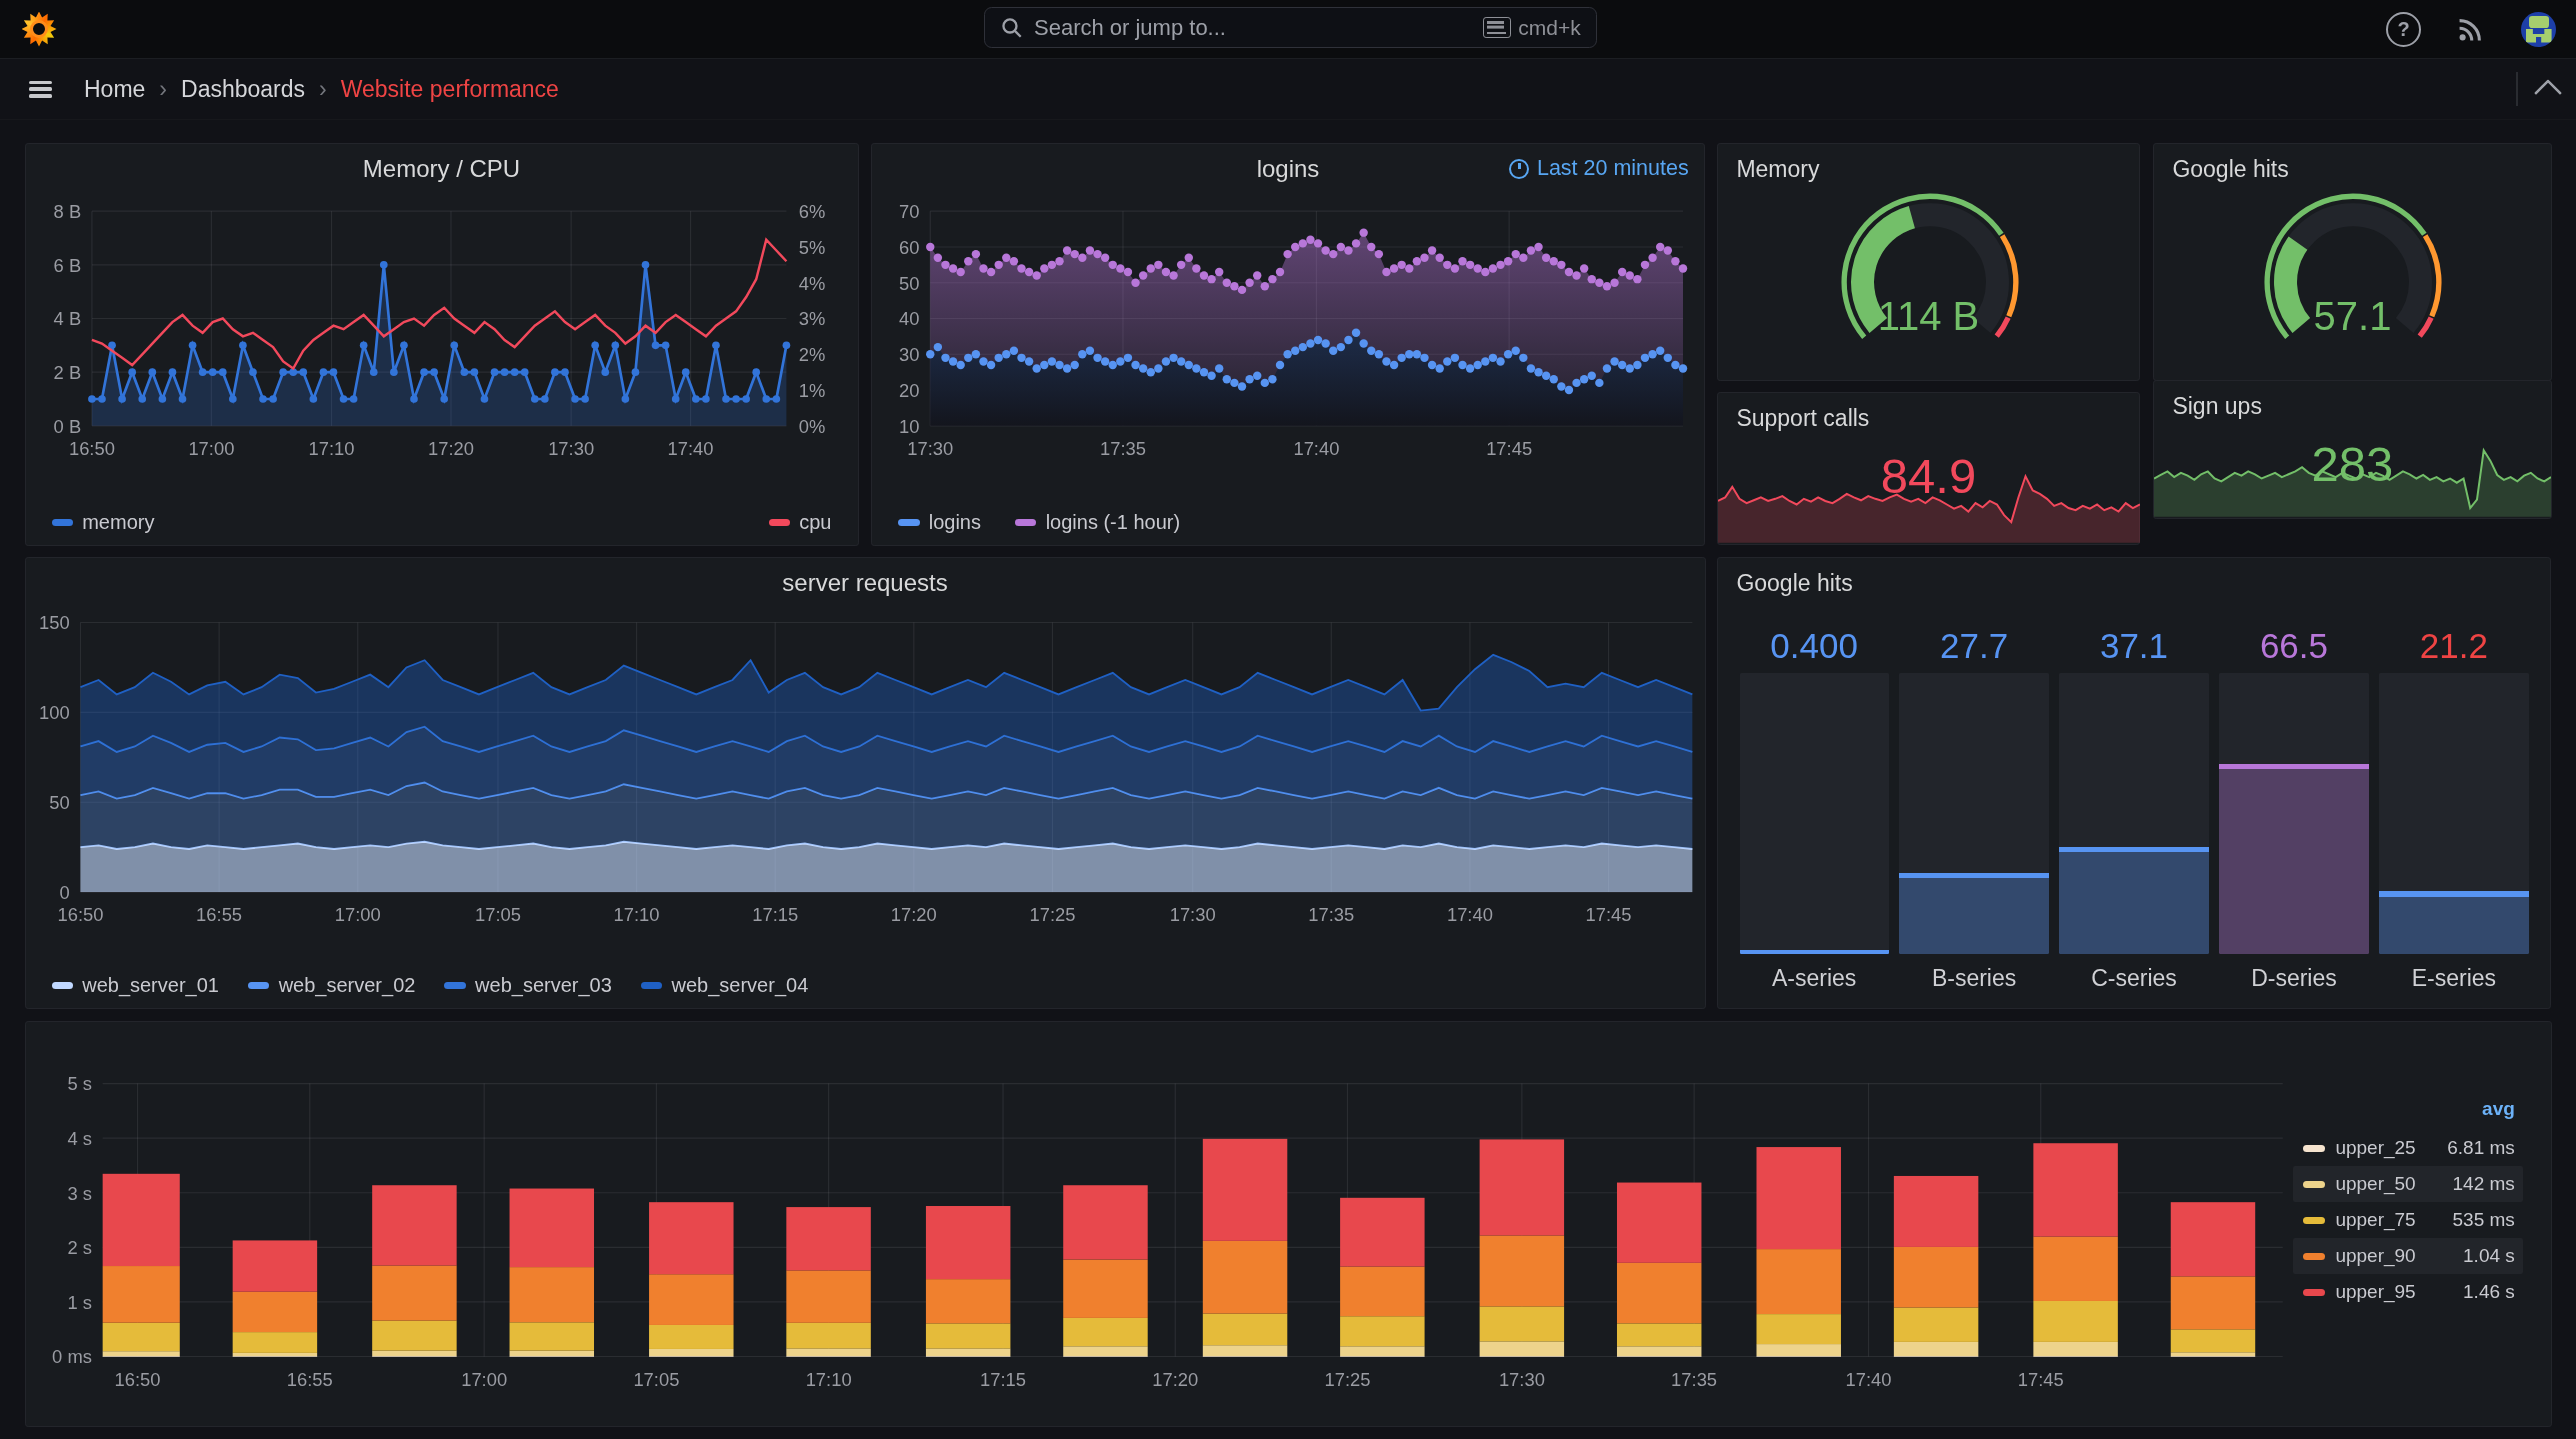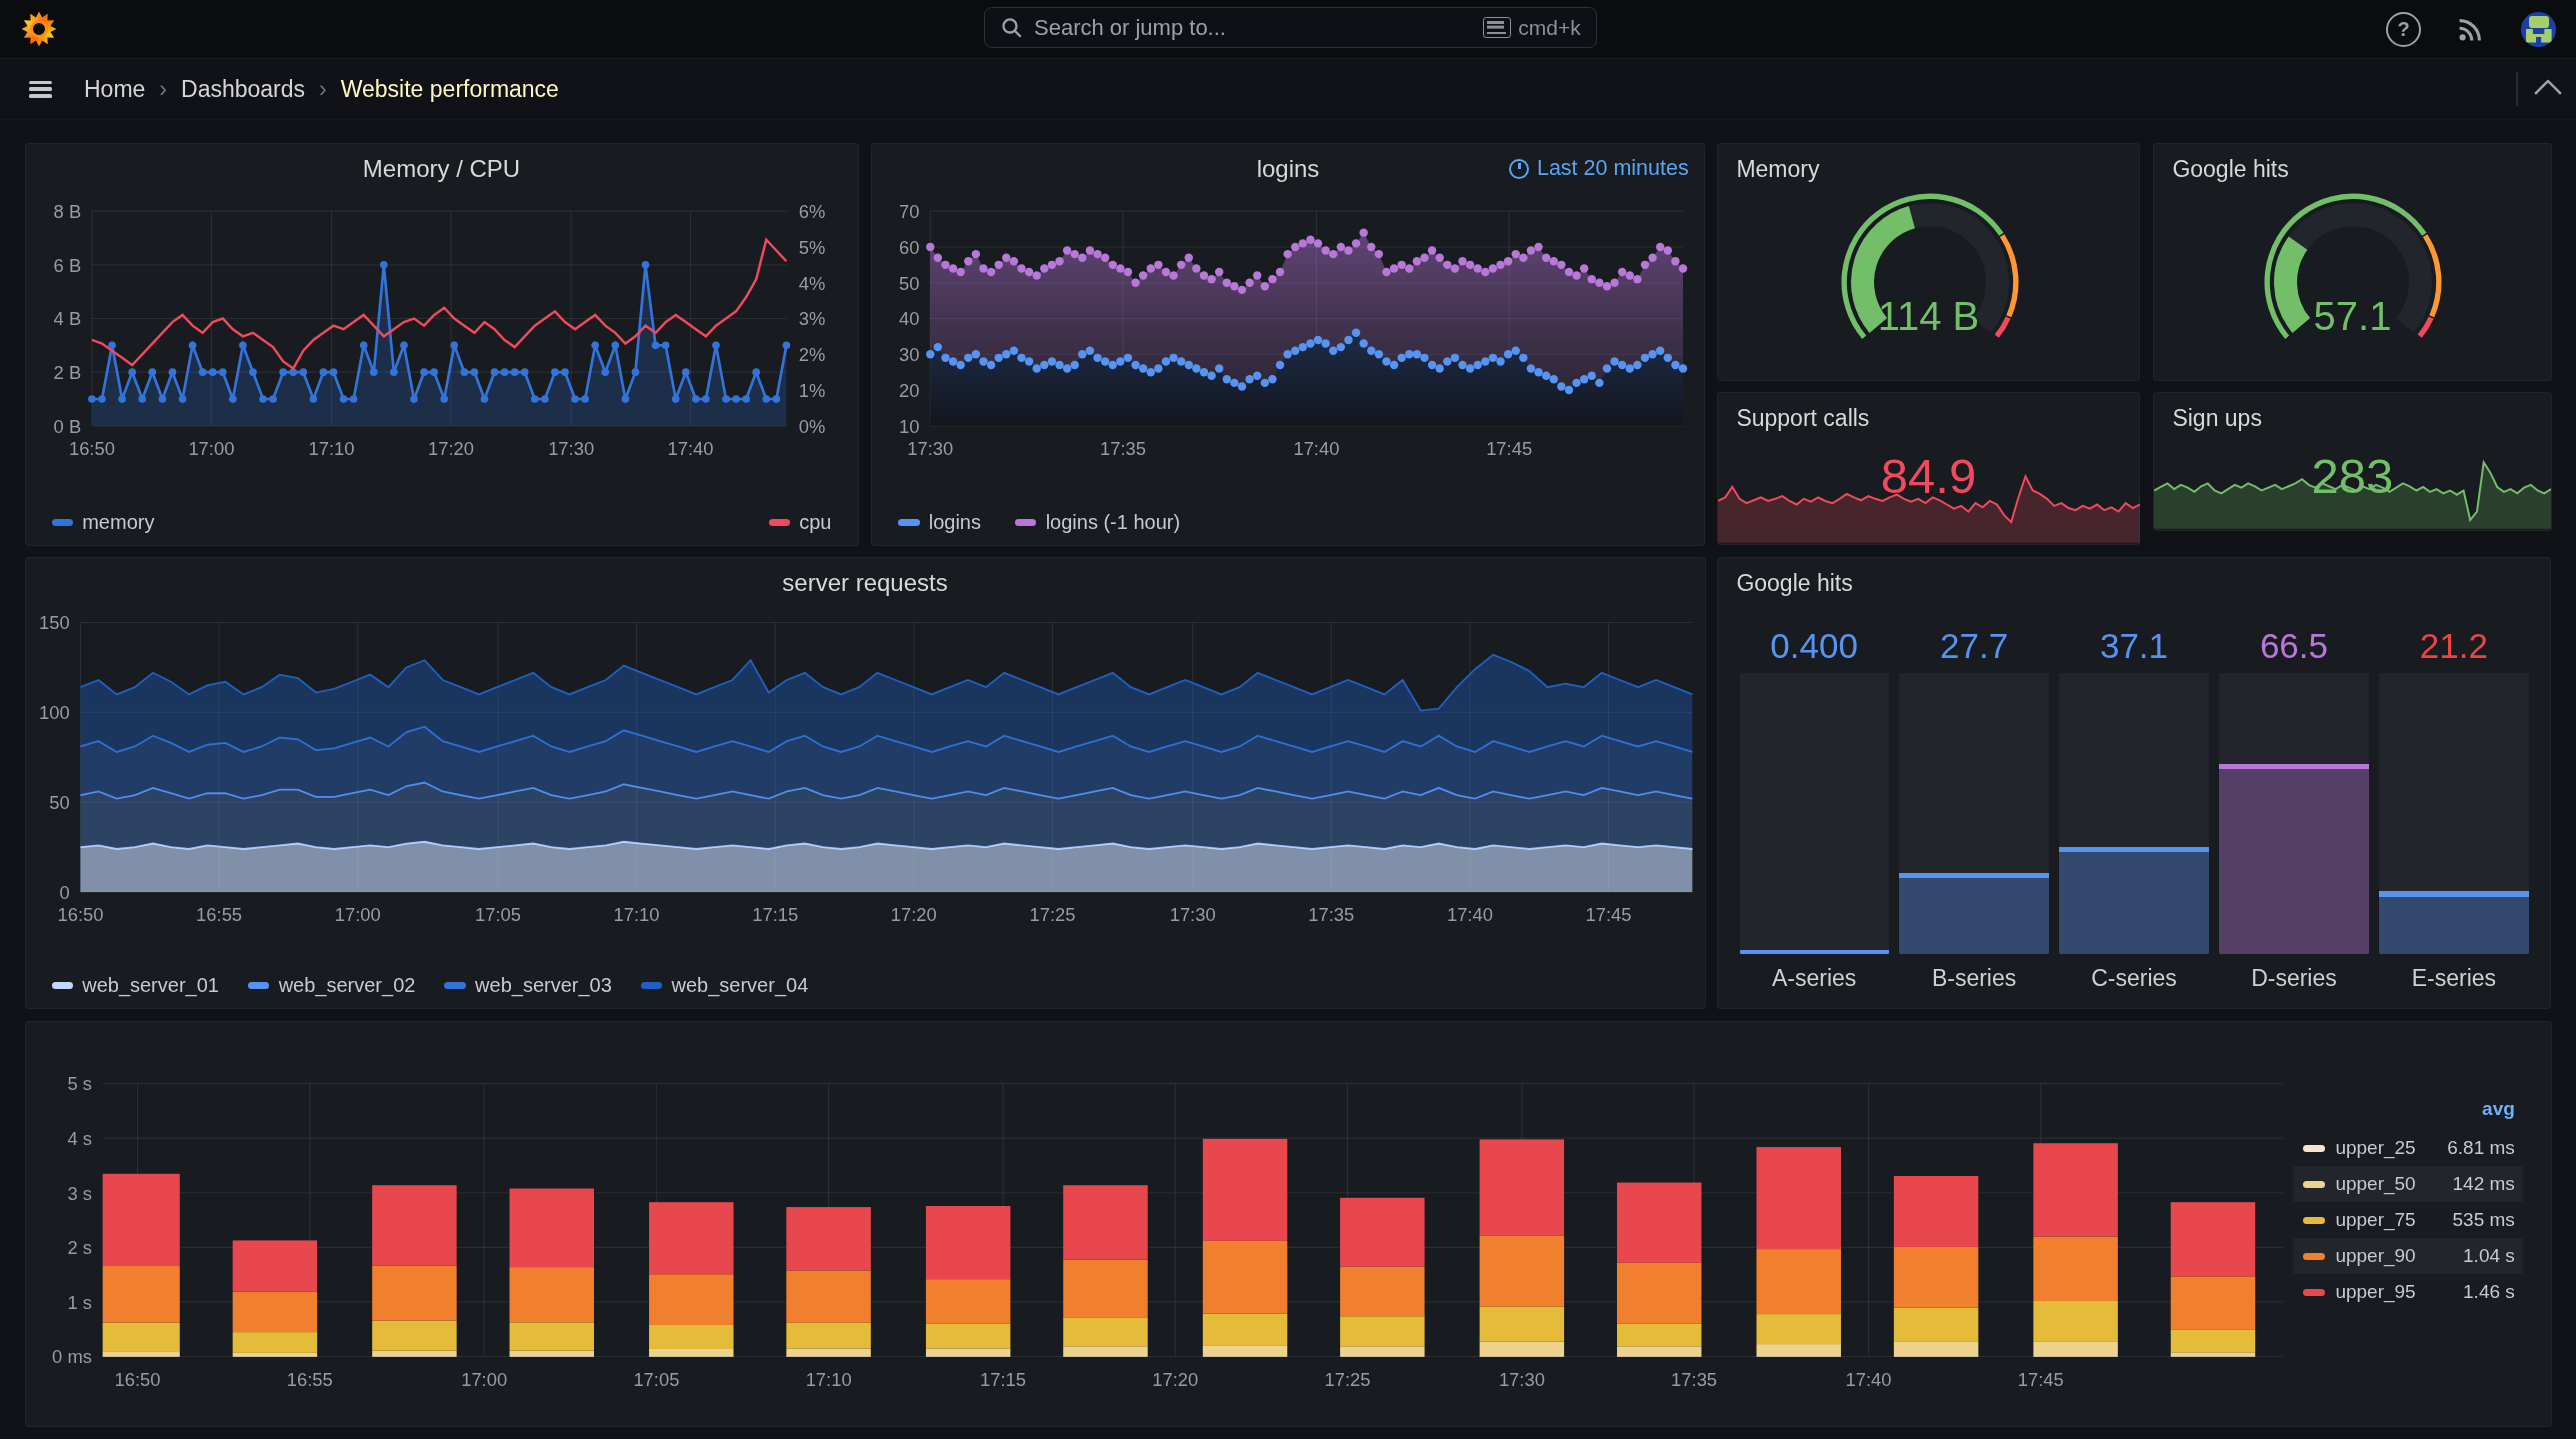--- a/index.html
+++ b/index.html
@@ -16,21 +16,21 @@
   .top-icons{position:absolute;right:20px;top:0;height:58px;display:flex;align-items:center;gap:34px;}
   .help-icon{width:31px;height:31px;border:2.3px solid #9da0a8;border-radius:50%;color:#9da0a8;font-size:20px;display:flex;align-items:center;justify-content:center;font-weight:700;}
   .avatar{width:35px;height:35px;border-radius:50%;background:#1d3fa8;position:relative;overflow:hidden;}
   .avatar:before{content:"";position:absolute;left:7.7px;top:4.6px;width:20px;height:12.3px;background:#a6ce6e;border-radius:3.1px;}
   .avatar:after{content:"";position:absolute;left:4.6px;top:17px;width:26px;height:14px;background:#a6ce6e;clip-path:polygon(0 0,28% 0,28% 40%,72% 40%,72% 0,100% 0,100% 100%,60% 100%,60% 60%,40% 60%,40% 100%,0 100%);}
   .crumbbar{position:relative;height:60px;background:#111217;border-bottom:0.8px solid #17181c;display:flex;align-items:center;}
   .burger{margin-left:29px;width:23px;height:17px;display:flex;flex-direction:column;justify-content:space-between;}
   .burger span{height:3.1px;background:#c7c8cc;border-radius:1.5px;}
   .crumbs{margin-left:32px;display:flex;align-items:center;gap:14px;font-size:23px;}
   .crumb{color:#d5d6da;}
-  .crumb.current{color:#fef9c3;}
+  .crumb.current{color:#ef4444;}
   .crumb-sep{color:#73757c;font-size:23px;}
   .collapse{position:absolute;right:18.4px;display:flex;align-items:center;gap:20px;}
   .vdivider{width:1.5px;height:34px;background:#2a2c31;}
   .chev-up{width:17px;height:17px;border-left:3.8px solid #9da0a8;border-top:3.8px solid #9da0a8;transform:rotate(45deg);margin-top:7.7px;border-radius:1.5px;}
   .dash{position:relative;height:1321px;}
   .panel{position:absolute;background:#181b1f;border:0.8px solid #23252b;border-radius:3.1px;box-sizing:border-box;}
   .ptitle{position:absolute;top:10.7px;left:0;right:0;text-align:center;font-size:24px;color:#d8d9da;font-weight:500;}
   .ptitle-left{position:absolute;top:12.3px;left:18.4px;font-size:23px;color:#d8d9da;font-weight:500;}
   .timerange{position:absolute;top:12.3px;right:15.3px;display:flex;align-items:center;gap:7.7px;color:#58a6f2;font-size:21.5px;font-weight:500;}
   .clock{width:20px;height:20px;border:2.3px solid #58a6f2;border-radius:50%;position:relative;box-sizing:border-box;}
@@ -504,21 +504,21 @@
 
   <div class="panel" style="left:1717px;top:272px;width:423px;height:153px;">
     <div class="ptitle-left">Support calls</div>
     <svg id="s-support" style="position:absolute;left:0;bottom:0.8px;" width="422" height="77" viewBox="0 0 550 100">
         <path d="M0.0 45.4 L9.3 40.8 L18.6 27.0 L28.0 42.6 L37.3 48.2 L46.6 44.5 L55.9 40.8 L65.3 45.4 L74.6 42.6 L83.9 39.0 L93.2 45.4 L102.5 50.0 L111.9 42.6 L121.2 46.3 L130.5 40.8 L139.8 45.4 L149.2 48.2 L158.5 42.6 L167.8 36.2 L177.1 40.8 L186.4 44.5 L195.8 39.0 L205.1 42.6 L214.4 45.4 L223.7 40.8 L233.1 37.1 L242.4 42.6 L251.7 46.3 L261.0 42.6 L270.3 48.2 L279.7 40.8 L289.0 44.5 L298.3 50.0 L307.6 55.5 L316.9 51.8 L326.3 59.2 L335.6 48.2 L344.9 53.7 L354.2 45.4 L363.6 50.0 L372.9 63.8 L382.2 73.0 L391.5 40.8 L400.8 13.2 L410.2 31.6 L419.5 36.2 L428.8 42.6 L438.1 51.8 L447.5 48.2 L456.8 54.6 L466.1 57.4 L475.4 51.8 L484.7 55.5 L494.1 50.0 L503.4 57.4 L512.7 53.7 L522.0 59.2 L531.4 48.2 L540.7 54.6 L550.0 50.0 L550 100 L0 100 Z" fill="#F2495C" fill-opacity="0.22"></path>
         <path d="M0.0 45.4 L9.3 40.8 L18.6 27.0 L28.0 42.6 L37.3 48.2 L46.6 44.5 L55.9 40.8 L65.3 45.4 L74.6 42.6 L83.9 39.0 L93.2 45.4 L102.5 50.0 L111.9 42.6 L121.2 46.3 L130.5 40.8 L139.8 45.4 L149.2 48.2 L158.5 42.6 L167.8 36.2 L177.1 40.8 L186.4 44.5 L195.8 39.0 L205.1 42.6 L214.4 45.4 L223.7 40.8 L233.1 37.1 L242.4 42.6 L251.7 46.3 L261.0 42.6 L270.3 48.2 L279.7 40.8 L289.0 44.5 L298.3 50.0 L307.6 55.5 L316.9 51.8 L326.3 59.2 L335.6 48.2 L344.9 53.7 L354.2 45.4 L363.6 50.0 L372.9 63.8 L382.2 73.0 L391.5 40.8 L400.8 13.2 L410.2 31.6 L419.5 36.2 L428.8 42.6 L438.1 51.8 L447.5 48.2 L456.8 54.6 L466.1 57.4 L475.4 51.8 L484.7 55.5 L494.1 50.0 L503.4 57.4 L512.7 53.7 L522.0 59.2 L531.4 48.2 L540.7 54.6 L550.0 50.0" fill="none" stroke="#F2495C" stroke-width="2.6"></path>
       </svg>
     <div class="stat-value" style="top:55px;color:#F2495C;">84.9</div>
   </div>
 
-  <div class="panel" style="left:2153px;top:272px;width:399px;height:139px;">
+  <div class="panel" style="left:2153px;top:260px;width:399px;height:139px;">
     <div class="ptitle-left">Sign ups</div>
     <svg id="s-signups" style="position:absolute;left:0;bottom:0.8px;" width="397" height="77" viewBox="0 0 518 100">
         <path d="M0.0 50.0 L8.8 45.4 L17.6 40.8 L26.3 48.2 L35.1 42.6 L43.9 46.3 L52.7 51.8 L61.5 44.5 L70.2 40.8 L79.0 50.0 L87.8 53.7 L96.6 48.2 L105.4 42.6 L114.1 46.3 L122.9 40.8 L131.7 44.5 L140.5 50.0 L149.3 46.3 L158.0 42.6 L166.8 48.2 L175.6 44.5 L184.4 40.8 L193.2 35.3 L201.9 42.6 L210.7 46.3 L219.5 40.8 L228.3 44.5 L237.1 48.2 L245.8 42.6 L254.6 46.3 L263.4 50.0 L272.2 44.5 L280.9 48.2 L289.7 42.6 L298.5 46.3 L307.3 51.8 L316.1 46.3 L324.8 40.8 L333.6 44.5 L342.4 50.0 L351.2 45.4 L360.0 51.8 L368.7 48.2 L377.5 53.7 L386.3 50.0 L395.1 55.5 L403.9 50.0 L412.6 88.6 L421.4 77.6 L430.2 13.2 L439.0 27.0 L447.8 45.4 L456.5 51.8 L465.3 48.2 L474.1 53.7 L482.9 46.3 L491.7 42.6 L500.4 50.0 L509.2 53.7 L518.0 48.2 L518 100 L0 100 Z" fill="#73BF69" fill-opacity="0.22"></path>
         <path d="M0.0 50.0 L8.8 45.4 L17.6 40.8 L26.3 48.2 L35.1 42.6 L43.9 46.3 L52.7 51.8 L61.5 44.5 L70.2 40.8 L79.0 50.0 L87.8 53.7 L96.6 48.2 L105.4 42.6 L114.1 46.3 L122.9 40.8 L131.7 44.5 L140.5 50.0 L149.3 46.3 L158.0 42.6 L166.8 48.2 L175.6 44.5 L184.4 40.8 L193.2 35.3 L201.9 42.6 L210.7 46.3 L219.5 40.8 L228.3 44.5 L237.1 48.2 L245.8 42.6 L254.6 46.3 L263.4 50.0 L272.2 44.5 L280.9 48.2 L289.7 42.6 L298.5 46.3 L307.3 51.8 L316.1 46.3 L324.8 40.8 L333.6 44.5 L342.4 50.0 L351.2 45.4 L360.0 51.8 L368.7 48.2 L377.5 53.7 L386.3 50.0 L395.1 55.5 L403.9 50.0 L412.6 88.6 L421.4 77.6 L430.2 13.2 L439.0 27.0 L447.8 45.4 L456.5 51.8 L465.3 48.2 L474.1 53.7 L482.9 46.3 L491.7 42.6 L500.4 50.0 L509.2 53.7 L518.0 48.2" fill="none" stroke="#73BF69" stroke-width="2.6"></path>
       </svg>
     <div class="stat-value" style="top:55px;color:#73BF69;">283</div>
   </div>
 
   <div class="panel" style="left:24.5px;top:437px;width:1681px;height:452px;">
     <div class="ptitle">server requests</div>

